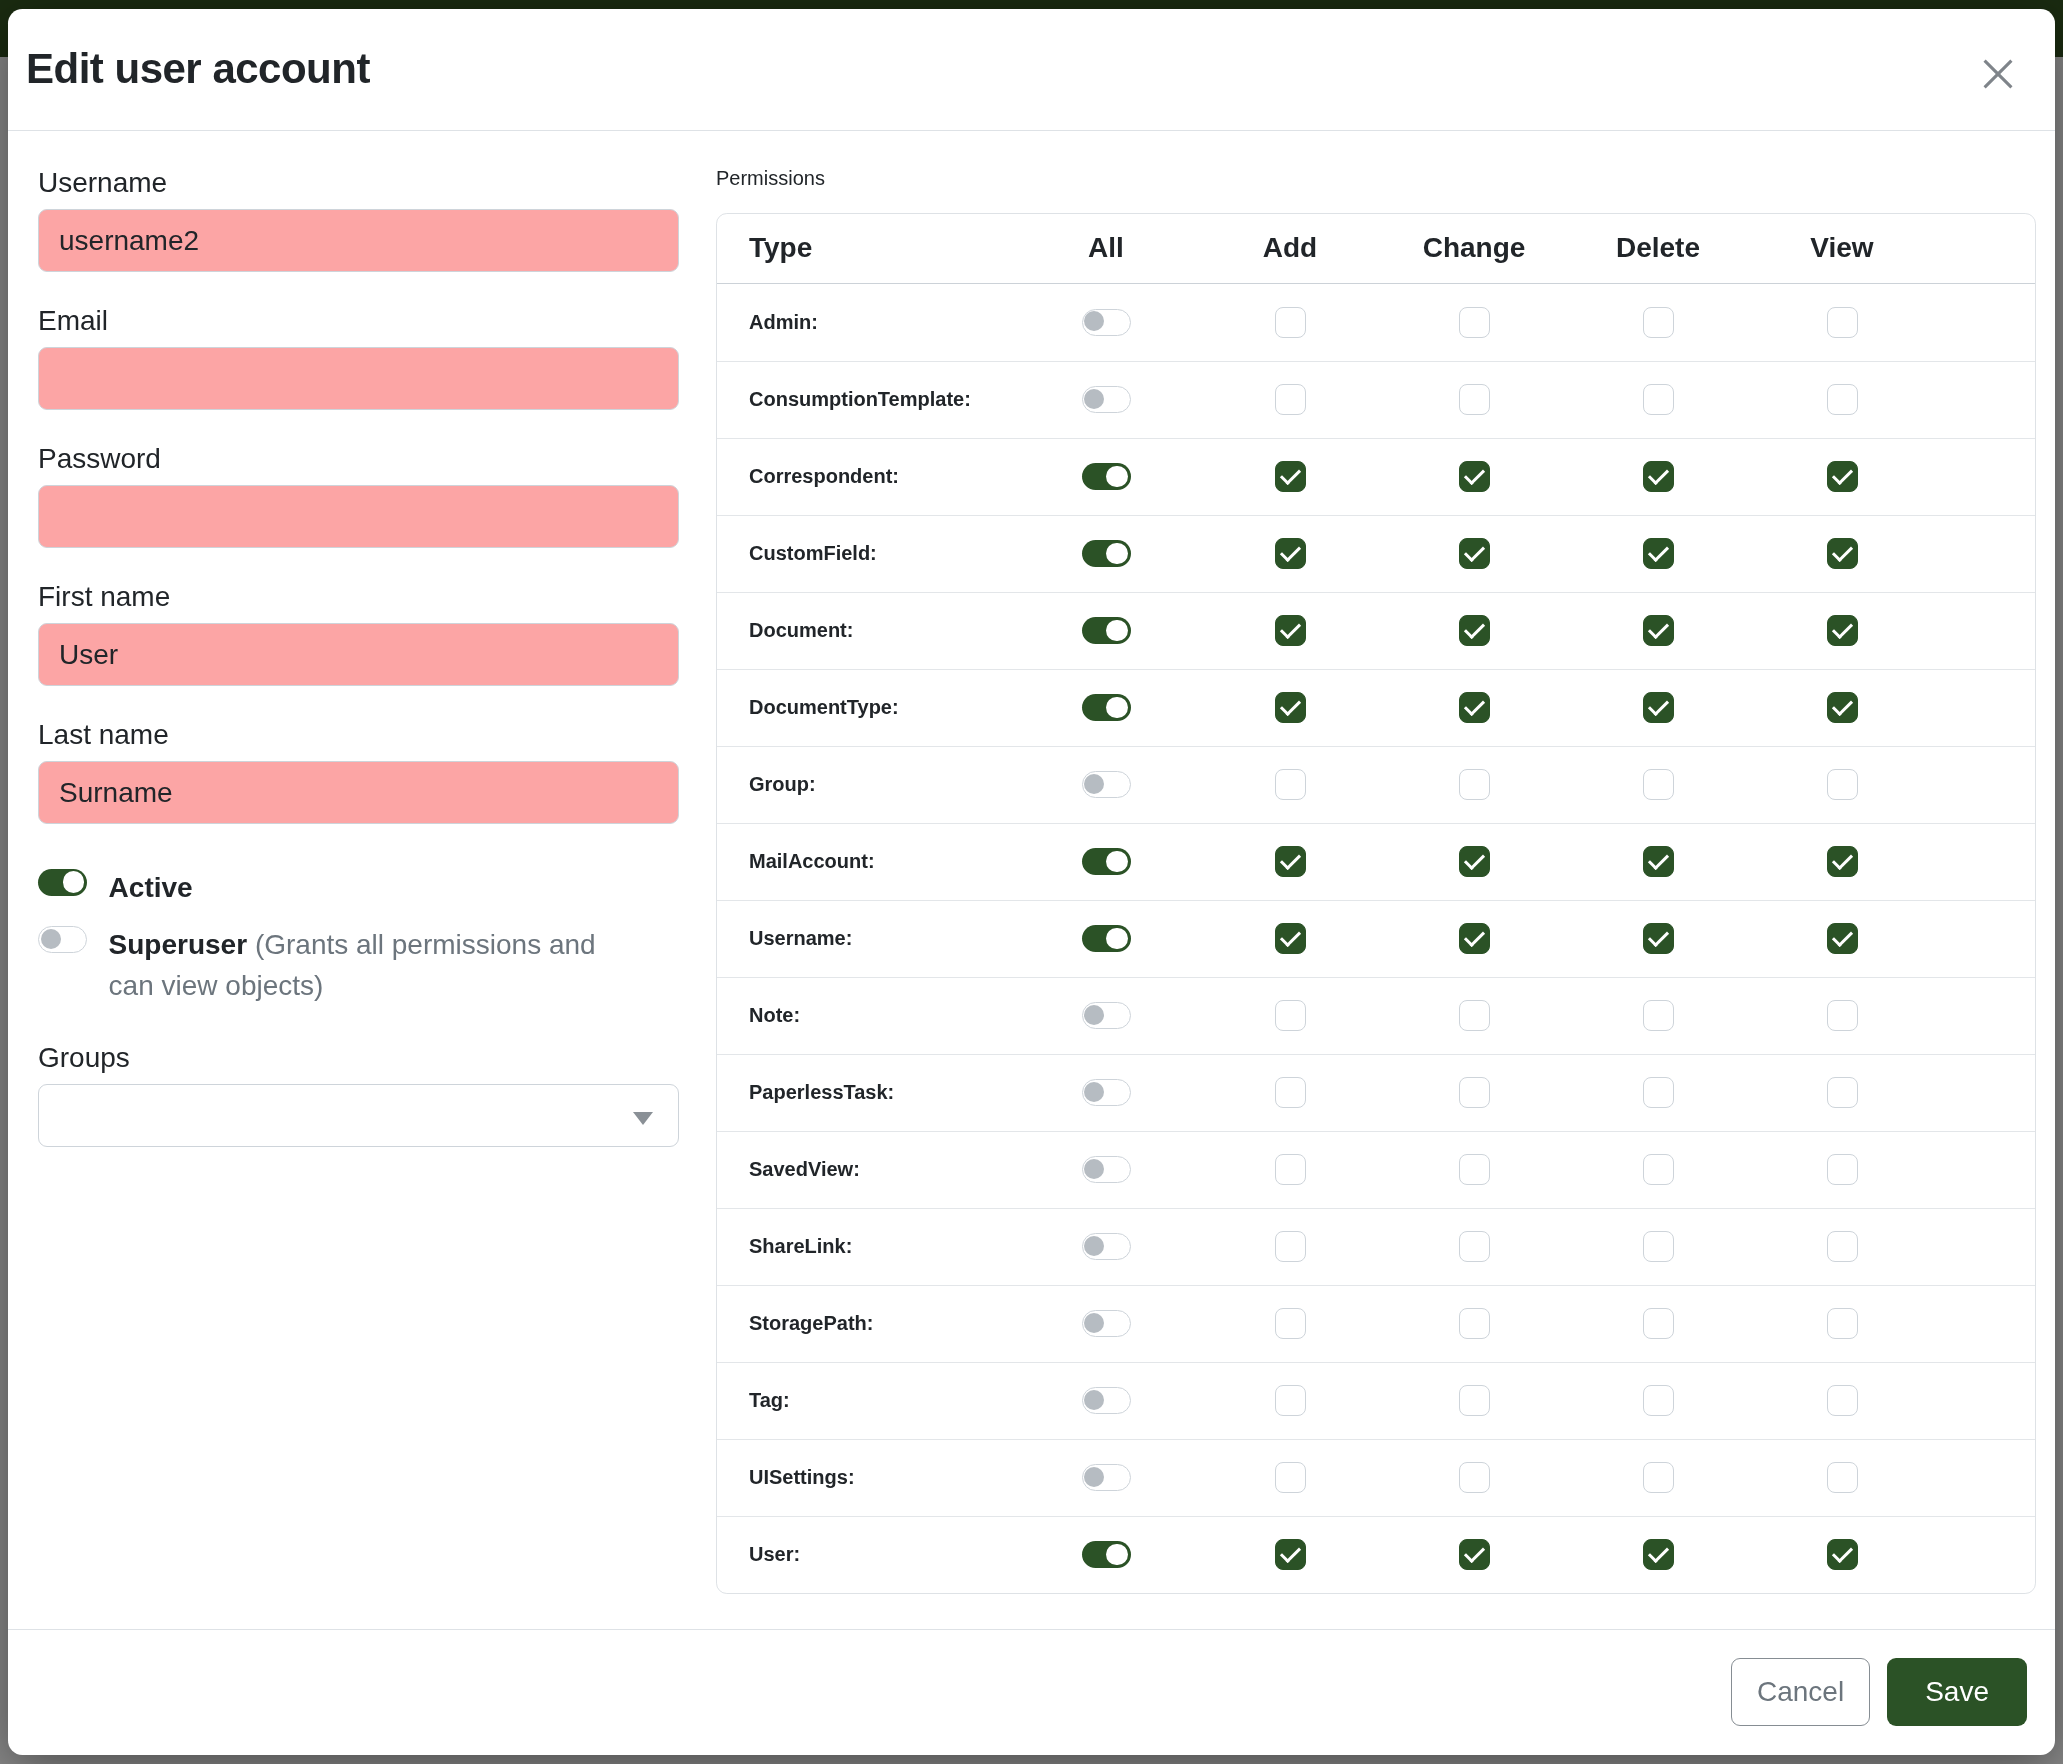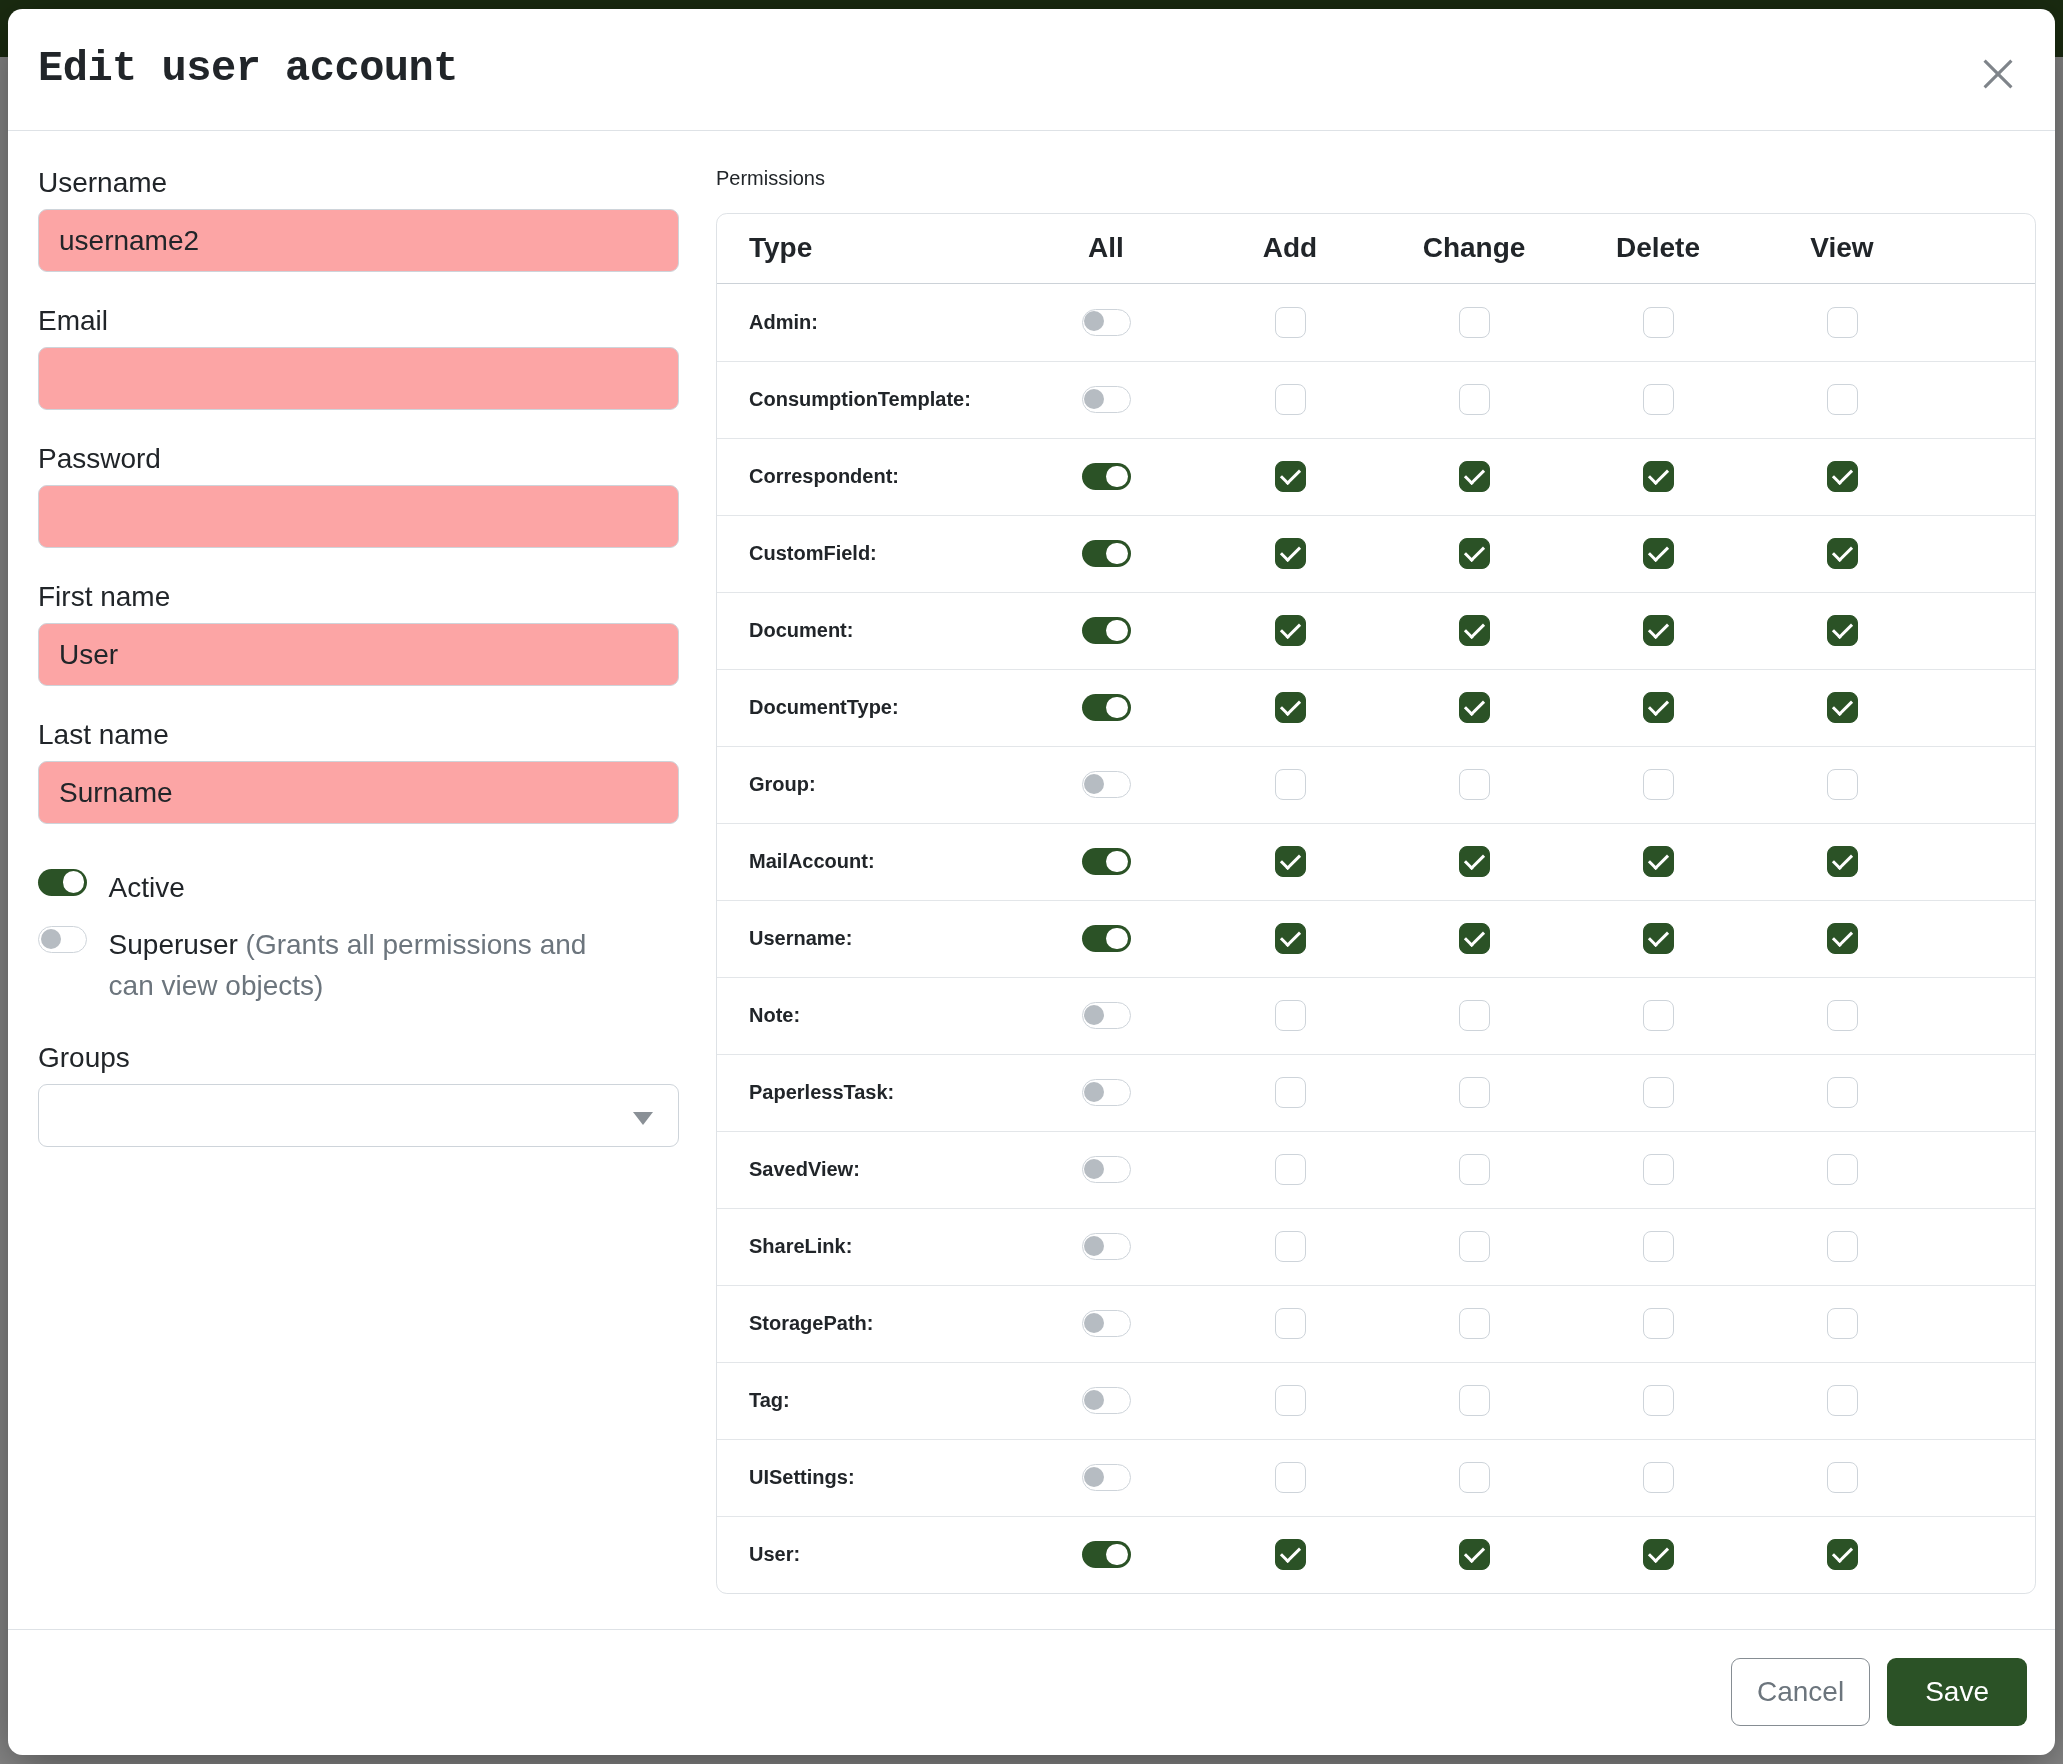--- a/index.html
+++ b/index.html
@@ -22,23 +22,22 @@
   .side-strip{position:absolute;top:57px;bottom:0;width:8px;background:#8a8a8a;}
   .modal{
     position:absolute;left:8px;top:9px;width:2047px;height:1746px;
     background:#fff;border-radius:14.4px;
     box-shadow:0 10.8px 54px rgba(0,0,0,.45);
     display:flex;flex-direction:column;
   }
   
   .modal-header{
     position:relative;height:122px;flex:none;
-    padding:36px 36px 0 30px;
+    padding:36px 36px 0 18px;
     border-bottom:1.8px solid var(--line);
-    font-family:Liberation Mono, monospace;
   }
   .modal-title{font-size:42px;font-weight:600;color:var(--text);letter-spacing:-0.5px;}
   .close-btn{
     position:absolute;top:40px;right:32px;width:50px;height:50px;
     background:none;border:none;cursor:pointer;
     display:flex;align-items:center;justify-content:center;
   }
   
   .modal-body{flex:1;display:flex;padding:36px 0 0 30px;overflow:hidden;}
   .col-left{width:641px;flex:none;}
@@ -54,21 +53,21 @@
   
   .sw{position:relative;width:49px;height:27px;border-radius:14.4px;flex:none;cursor:pointer;}
   .sw.on{background:var(--primary);}
   .sw.off{background:#fff;border:1.8px solid var(--border);}
   .sw::after{content:"";position:absolute;border-radius:50%;}
   .sw.on::after{width:21.6px;height:21.6px;top:2.7px;right:2.7px;background:#fff;}
   .sw.off::after{width:20px;height:20px;top:1.8px;left:1.8px;background:#b6bcc2;}
   .check-row{display:flex;align-items:flex-start;margin-bottom:16px;}
   .check-row .sw{margin-top:1.8px;}
   .check-text{margin-left:21.6px;font-size:28px;color:var(--text);line-height:41px;}
-  .check-label{font-weight:400;}
+  .check-label{font-weight:700;}
   .check-hint{color:var(--muted);font-weight:400;}
   .active-block{margin-top:43px;}
   .groups-block{margin-top:36px;}
   .select-box{
     position:relative;width:100%;height:63px;border:1.8px solid var(--border);
     border-radius:9px;background:#fff;cursor:pointer;
   }
   .caret{
     position:absolute;right:25px;top:27px;width:0;height:0;
     border-left:10.8px solid transparent;border-right:10.8px solid transparent;

